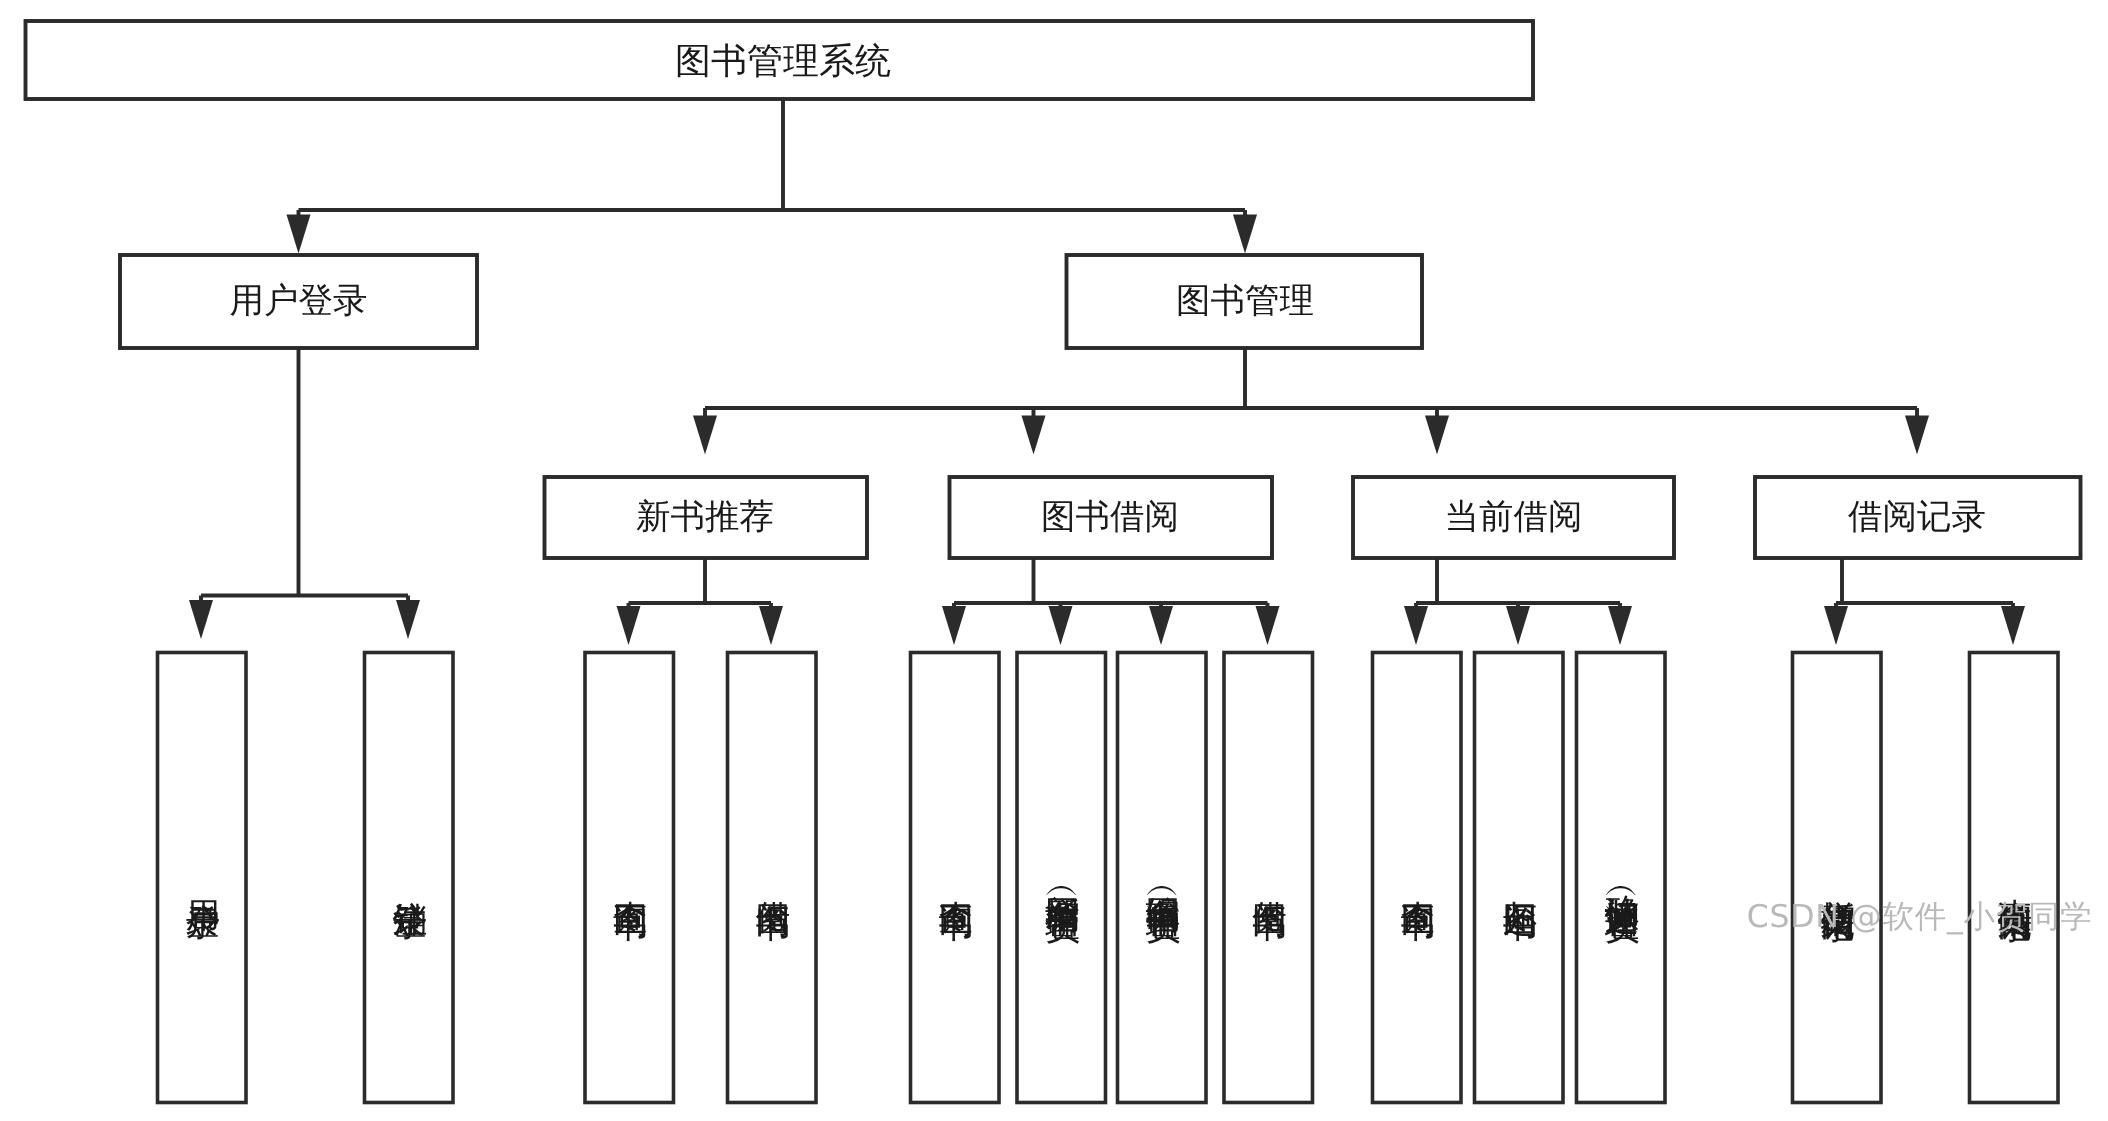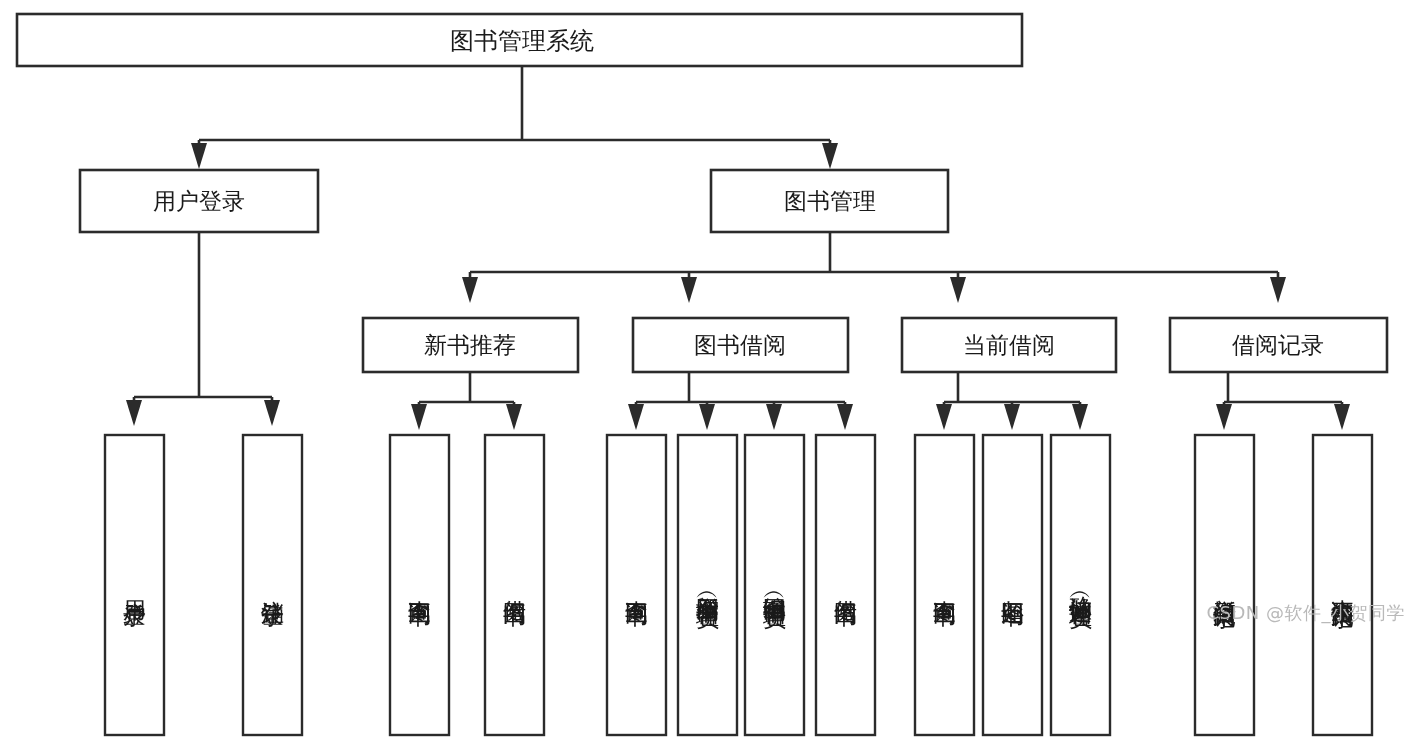--- a/index.html
+++ b/index.html
@@ -72,24 +72,24 @@
     font-family: "DejaVu Sans", "Liberation Sans", sans-serif;
     font-size: 23px;
     line-height: 1.08;
     letter-spacing: 1.5px;
     color: #1a1a1a;
     white-space: nowrap;
     text-align: center;
   }
   .watermark {
     position: absolute;
-    right: 0;
+    right: 10px;
     bottom: 4px;
     font-family: "DejaVu Sans", "Liberation Sans", sans-serif;
-    font-size: 18px;
+    font-size: 21px;
     color: #b9b9b9;
     letter-spacing: 0.5px;
     white-space: nowrap;
   }
 </style>
 </head>
 <body>
 
 <div id="diagram-root">
 

